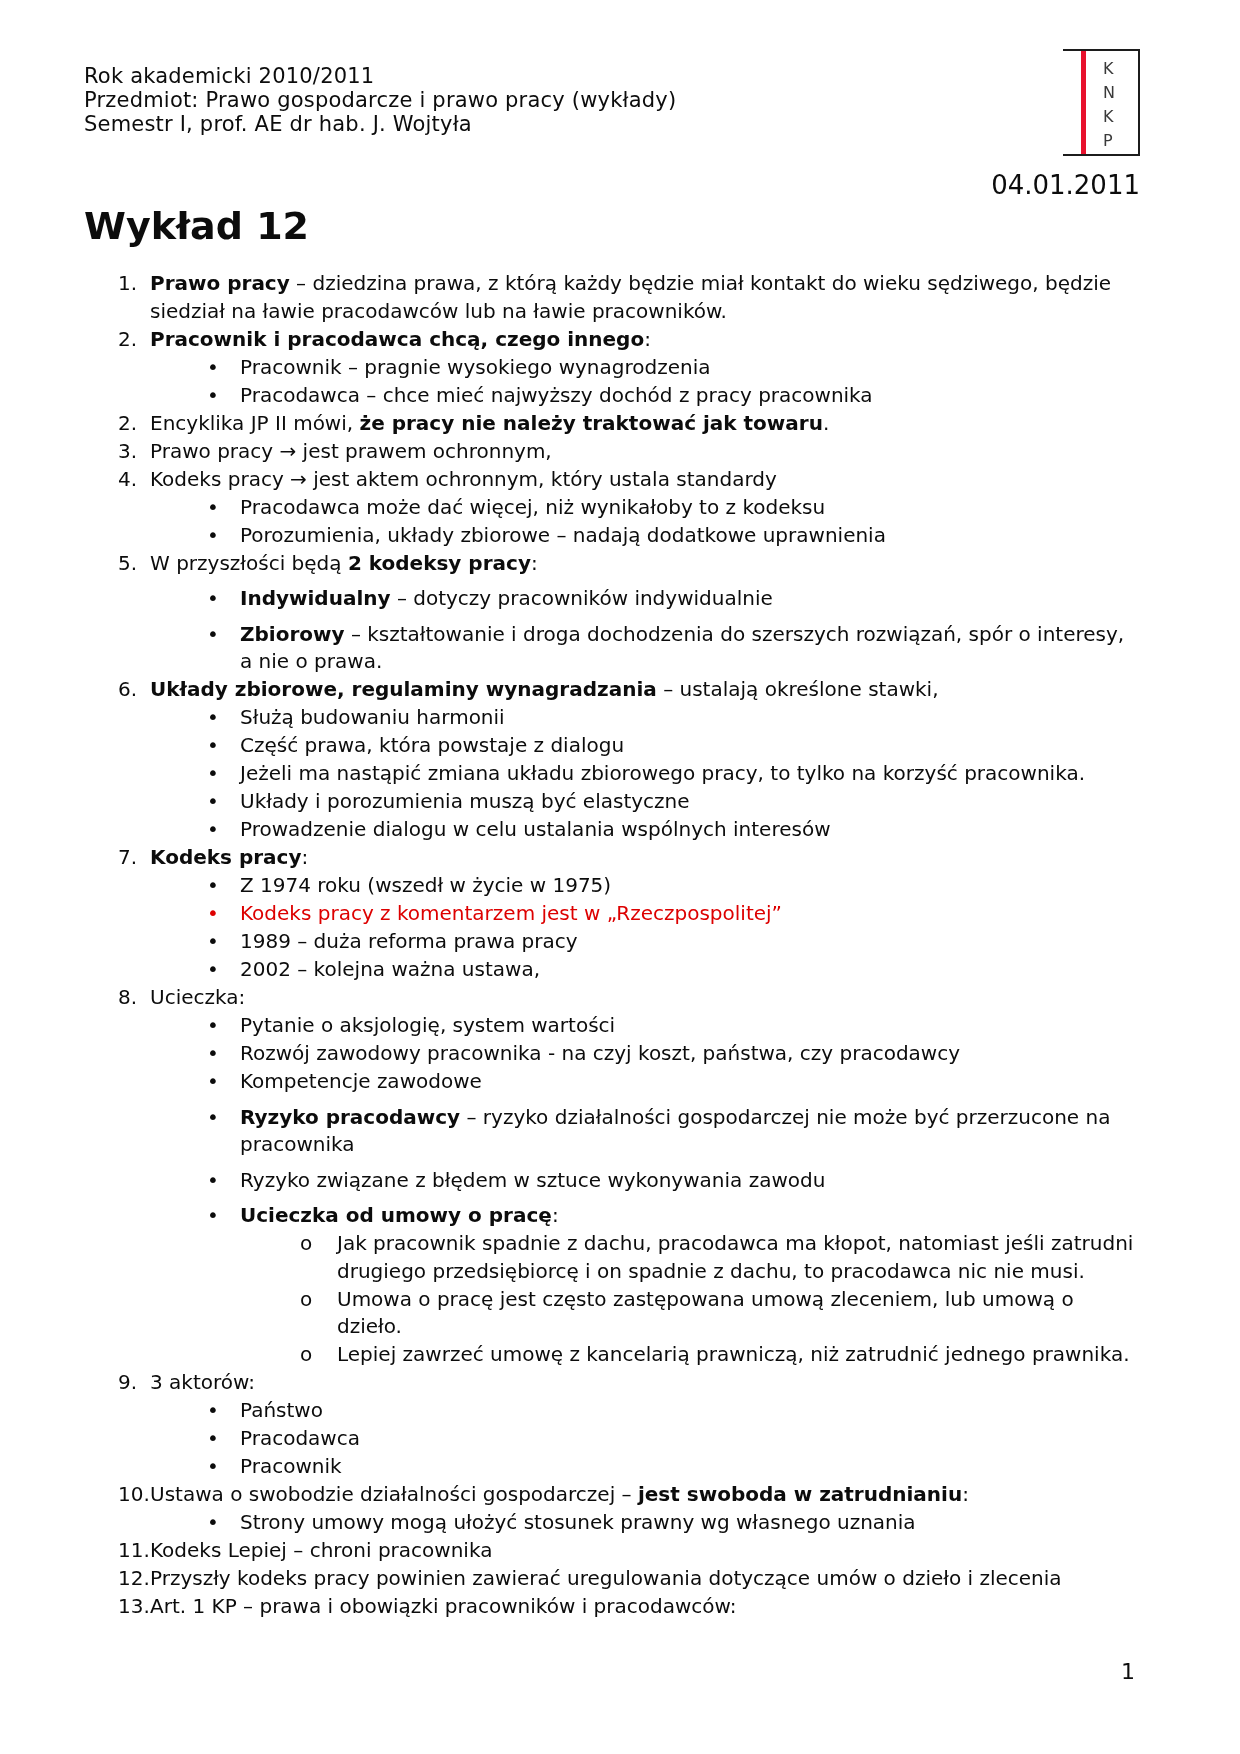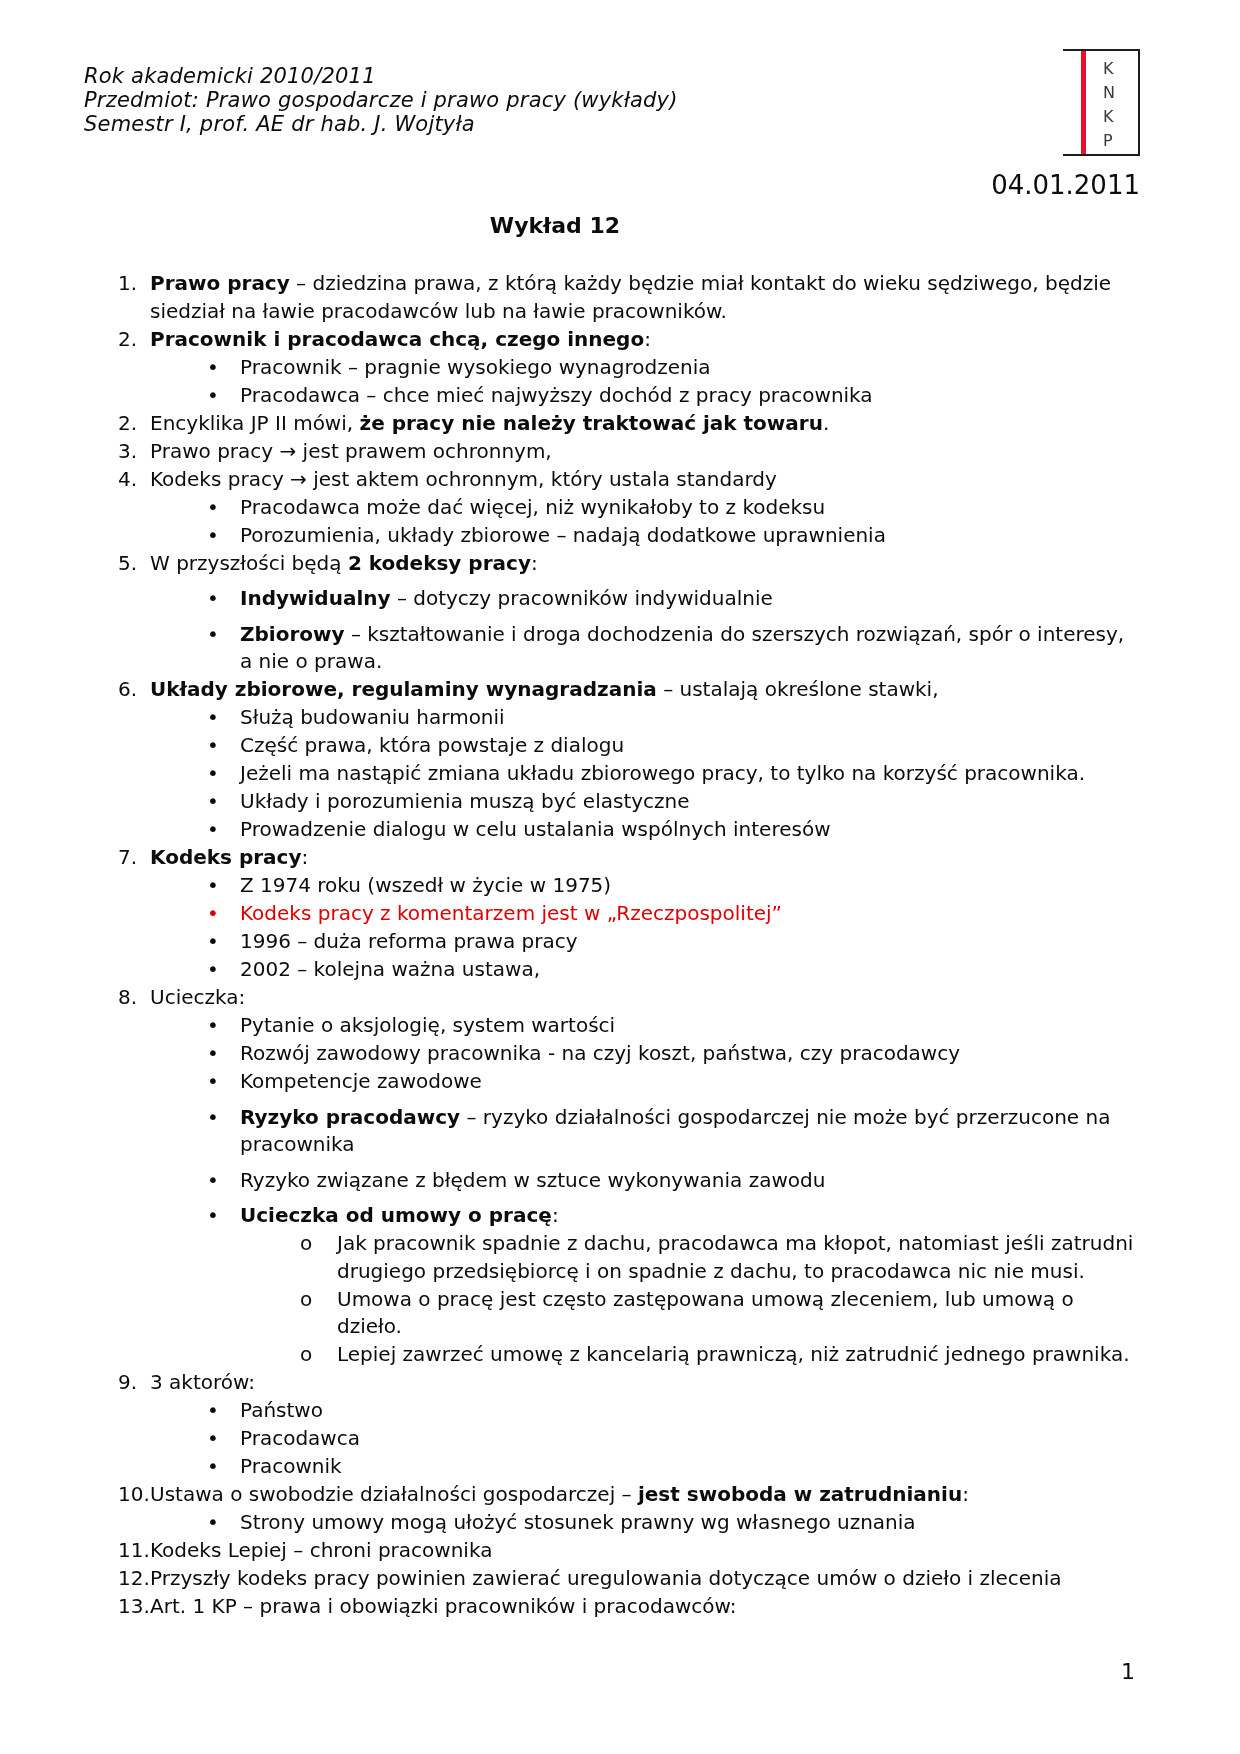--- a/index.html
+++ b/index.html
@@ -8,34 +8,34 @@
     width: 1240px; height: 1754px;
     position: relative; overflow: hidden;
     font-family: "DejaVu Sans", "Liberation Sans", sans-serif;
     color: #0c0c0c;
     font-size: 20px;
   }
   .page { position: absolute; inset: 0; padding: 64px 100px 0 84px; }
 
   
   .header { position: relative; }
-  .header-left div { font-size: 21px; line-height: 24px; letter-spacing: 0.2px; font-style: italic; }
+  .header-left div { font-size: 21px; line-height: 24px; letter-spacing: 0.2px; }
   .logo {
     position: absolute; top: -15px; right: 0;
     width: 77px; height: 107px;
     border-top: 2px solid #1c1c1c;
     border-bottom: 2px solid #1c1c1c;
     border-right: 2px solid #1c1c1c;
   }
   .logo-accent { position: absolute; left: 18px; top: 0; bottom: 0; width: 5px; }
   .logo-letters { padding-left: 40px; padding-top: 6px; font-size: 16px; line-height: 24px; color: #3a3a3a; }
 
   .date { text-align: right; font-size: 26px; line-height: 30px; margin-top: 34px; }
 
-  .title { text-align: center; font-weight: bold; font-size: 22px; line-height: 34px; margin-top: 9px; padding-right: 114px; }
+  .title { text-align: left; font-weight: bold; font-size: 38px; line-height: 34px; margin-top: 9px; padding-right: 114px; }
 
   
   .list { margin-top: 27px; }
   .li { display: flex; padding-left: 34px; line-height: 27.5px; margin-top: 0.5px; }
   .num { flex: 0 0 32px; white-space: nowrap; }
   .txt { flex: 1 1 auto; }
   .b { font-weight: bold; margin-top: 40px; }
 
   .bullet { display: flex; padding-left: 123px; line-height: 27.5px; margin-top: 0.5px; }
   .bm { flex: 0 0 33px; }
@@ -151,21 +151,21 @@
       <div class="bullet">
         <span class="bm">•</span>
         <span class="txt"><span>Z 1974 roku (wszedł w życie w 1975)</span></span>
       </div>
       <div class="bullet" style="color: rgb(221, 0, 0);">
         <span class="bm">•</span>
         <span class="txt"><span>Kodeks pracy z komentarzem jest w „Rzeczpospolitej”</span></span>
       </div>
       <div class="bullet">
         <span class="bm">•</span>
-        <span class="txt"><span>1996 – duża reforma prawa pracy</span></span>
+        <span class="txt"><span>1989 – duża reforma prawa pracy</span></span>
       </div>
       <div class="bullet">
         <span class="bm">•</span>
         <span class="txt"><span>2002 – kolejna ważna ustawa,</span></span>
       </div>
       <div class="li">
         <span class="num">8.</span>
         <span class="txt"><span>Ucieczka:</span></span>
       </div>
       <div class="bullet">

